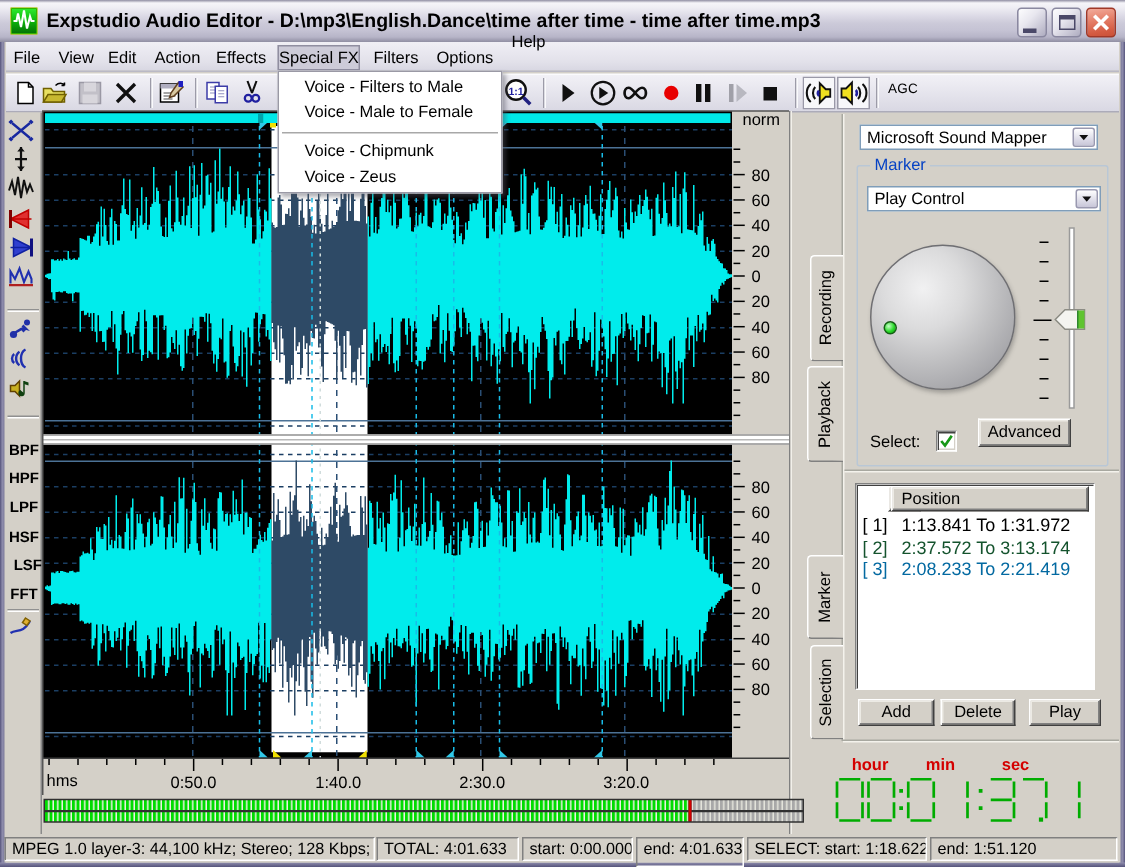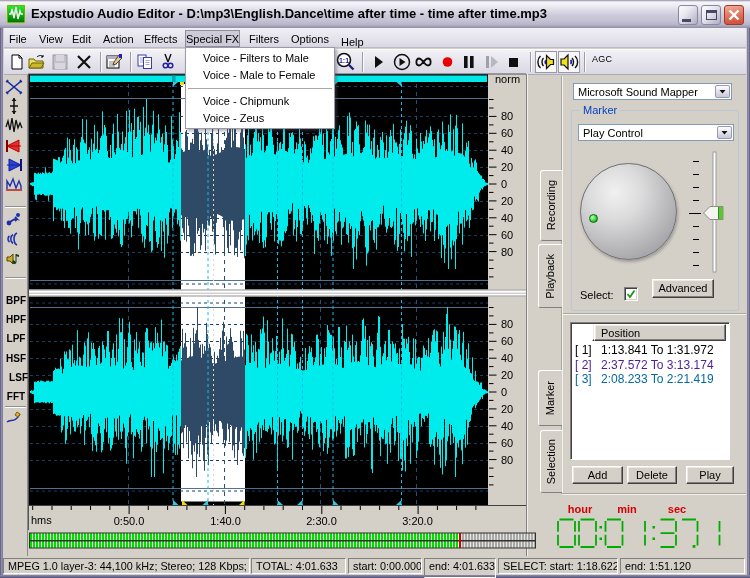--- a/index.html
+++ b/index.html
@@ -44,21 +44,21 @@
 <div class="abs" style="left:4px;top:28px;width:742px;height:20px;background:linear-gradient(180deg,#F0EFF5,#E2E1EA 70%,#D8D7E2);border-bottom:1px solid #BAB9C5;"></div>
 <div class="abs" style="left:185px;top:29.5px;width:55px;height:17.5px;background:#CDCBD8;border:1px solid #908EA0;z-index:5;"></div>
 <div class="abs t11" style="left:9px;top:33px;z-index:6;">File</div>
 <div class="abs t11" style="left:39px;top:33px;z-index:6;">View</div>
 <div class="abs t11" style="left:72px;top:33px;z-index:6;">Edit</div>
 <div class="abs t11" style="left:103px;top:33px;z-index:6;">Action</div>
 <div class="abs t11" style="left:144px;top:33px;z-index:6;">Effects</div>
 <div class="abs t11" style="left:186px;top:33px;z-index:6;">Special FX</div>
 <div class="abs t11" style="left:249px;top:33px;z-index:6;">Filters</div>
 <div class="abs t11" style="left:291px;top:33px;z-index:6;">Options</div>
-<div class="abs t11" style="left:341px;top:36px;z-index:6;">Help</div>
+<div class="abs t11" style="left:341px;top:22px;z-index:6;">Help</div>
 
 <div class="abs" style="left:4px;top:49px;width:742px;height:26px;background:linear-gradient(180deg,#F2F1F6,#E3E2EB 60%,#D9D8E3);border-bottom:1px solid #ACABB9;border-top:1px solid #FBFBFD;"></div>
 <div class="abs" style="left:100px;top:52px;width:1px;height:20px;background:#9C9BA8;z-index:6;"></div>
 <div class="abs" style="left:101px;top:52px;width:1px;height:20px;background:#FAFAFC;z-index:6;"></div>
 <div class="abs" style="left:130px;top:52px;width:1px;height:20px;background:#9C9BA8;z-index:6;"></div>
 <div class="abs" style="left:131px;top:52px;width:1px;height:20px;background:#FAFAFC;z-index:6;"></div>
 <div class="abs" style="left:362px;top:52px;width:1px;height:20px;background:#9C9BA8;z-index:6;"></div>
 <div class="abs" style="left:363px;top:52px;width:1px;height:20px;background:#FAFAFC;z-index:6;"></div>
 <div class="abs" style="left:530px;top:52px;width:1px;height:20px;background:#9C9BA8;z-index:6;"></div>
 <div class="abs" style="left:531px;top:52px;width:1px;height:20px;background:#FAFAFC;z-index:6;"></div>
@@ -454,21 +454,21 @@
     <span style="writing-mode:vertical-rl;transform:rotate(180deg);font-size:11px;color:#000;">Marker</span>
   </div>
 <div class="abs" style="left:540px;top:430px;width:22px;height:63px;background:#D4D0C8;border-top:1px solid #FFF;border-left:1px solid #FFF;border-bottom:1px solid #808080;border-radius:3px 0 0 3px;z-index:3;"></div>
 <div class="abs" style="left:540px;top:430px;width:22px;height:63px;z-index:4;display:flex;align-items:center;justify-content:center;">
     <span style="writing-mode:vertical-rl;transform:rotate(180deg);font-size:11px;color:#000;">Selection</span>
   </div>
 <div class="abs" style="left:570px;top:322px;width:160px;height:138px;background:#FFF;border-top:1px solid #808080;border-left:1px solid #808080;border-right:1px solid #FFF;border-bottom:1px solid #FFF;box-shadow:inset 1px 1px 0 #404040;"></div>
 <div class="abs btn3d" style="left:592px;top:324px;width:22px;height:17px;font-size:11px;line-height:16px;">ID</div>
 <div class="abs btn3d" style="left:594px;top:324px;width:132px;height:17px;font-size:11px;text-align:left;line-height:16px;padding-left:6px;">Position</div>
 <div class="abs" style="left:575px;top:343px;font-size:12px;color:#000;white-space:nowrap;">[ 1]  1:13.841 To 1:31.972</div>
-<div class="abs" style="left:575px;top:358px;font-size:12px;color:#4c1d95;white-space:nowrap;">[ 2]  2:37.572 To 3:13.174</div>
+<div class="abs" style="left:575px;top:358px;font-size:12px;color:#14532d;white-space:nowrap;">[ 2]  2:37.572 To 3:13.174</div>
 <div class="abs" style="left:575px;top:372px;font-size:12px;color:#0369a1;white-space:nowrap;">[ 3]  2:08.233 To 2:21.419</div>
 <div class="abs btn3d t11" style="left:572px;top:466px;width:51px;height:18px;line-height:16px;">Add</div>
 <div class="abs btn3d t11" style="left:627px;top:466px;width:50px;height:18px;line-height:16px;">Delete</div>
 <div class="abs btn3d t11" style="left:686px;top:466px;width:48px;height:18px;line-height:16px;">Play</div>
 
 <div class="abs" style="left:4px;top:556px;width:742px;height:19px;background:#D4D0C8;"></div>
 <div class="abs" style="left:3px;top:558px;width:247px;height:16px;border-top:1px solid #808080;border-left:1px solid #808080;border-right:1px solid #FFF;border-bottom:1px solid #FFF;font-size:10.8px;color:#000;line-height:15px;padding-left:4px;white-space:nowrap;overflow:hidden;">MPEG 1.0 layer-3: 44,100 kHz; Stereo; 128 Kbps;</div>
 <div class="abs" style="left:251px;top:558px;width:95px;height:16px;border-top:1px solid #808080;border-left:1px solid #808080;border-right:1px solid #FFF;border-bottom:1px solid #FFF;font-size:10.8px;color:#000;line-height:15px;padding-left:4px;white-space:nowrap;overflow:hidden;">TOTAL: 4:01.633</div>
 <div class="abs" style="left:348px;top:558px;width:74px;height:16px;border-top:1px solid #808080;border-left:1px solid #808080;border-right:1px solid #FFF;border-bottom:1px solid #FFF;font-size:10.8px;color:#000;line-height:15px;padding-left:4px;white-space:nowrap;overflow:hidden;">start: 0:00.000</div>
 <div class="abs" style="left:424px;top:558px;width:72px;height:20px;border-top:1px solid #808080;border-left:1px solid #808080;border-right:1px solid #FFF;border-bottom:1px solid #FFF;font-size:10.8px;color:#000;line-height:15px;padding-left:4px;white-space:nowrap;overflow:hidden;">end: 4:01.633</div>

